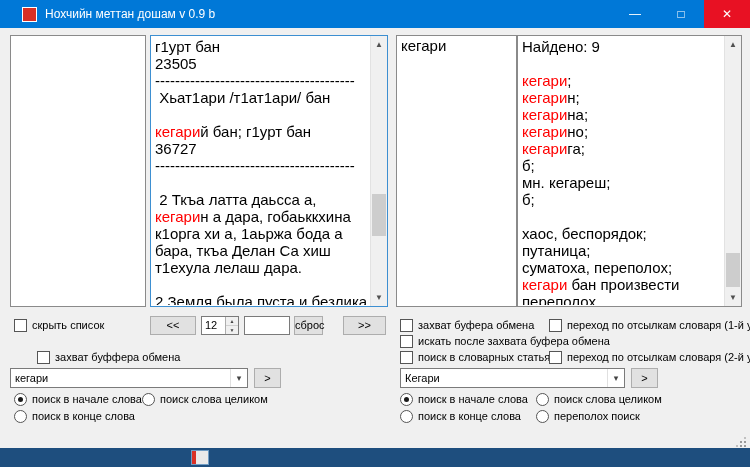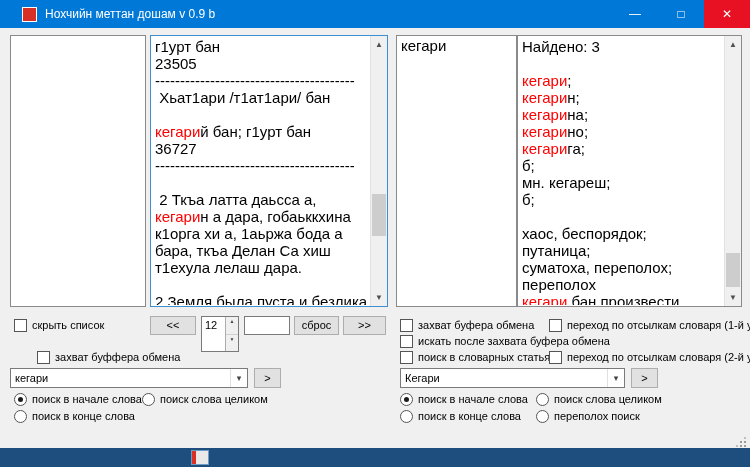--- a/index.html
+++ b/index.html
@@ -37,21 +37,21 @@
 
   
   .chk, .radio { position:absolute; display:flex; align-items:center; gap:5px; font-size:11px; color:#000; height:14px; white-space:nowrap; }
   .box13 { width:13px; height:13px; background:#fff; border:1px solid #555; flex:0 0 13px; }
   .circ  { width:13px; height:13px; background:#fff; border:1px solid #555; border-radius:50%; flex:0 0 13px; position:relative; }
   .radio.checked .circ::after { content:""; position:absolute; inset:3px; border-radius:50%; background:#1a1a1a; }
 
   .btn { position:absolute; height:19px; line-height:17px; background:#e1e1e1; border:1px solid #adadad; font-size:11px; text-align:center; color:#000; }
   .txt { position:absolute; height:19px; background:#fff; border:1px solid #7a7a7a; font-size:11px; padding:0 3px; font-family:"Liberation Sans",sans-serif; }
 
-  .spin { position:absolute; height:36px; background:#fff; border:1px solid #7a7a7a; display:flex; }
+  .spin { position:absolute; height:19px; background:#fff; border:1px solid #7a7a7a; display:flex; }
   .spin-val { flex:1; font-size:11px; line-height:17px; padding-left:3px; }
   .spin-btns { width:13px; border-left:1px solid #adadad; display:flex; flex-direction:column; }
   .spin-b { flex:1; background:#f0f0f0; font-size:5px; line-height:8px; text-align:center; color:#444; border-bottom:1px solid #d0d0d0; }
   .spin-b:last-child { border-bottom:none; }
 
   .combo { position:absolute; height:20px; background:#fff; border:1px solid #7a7a7a; display:flex; align-items:center; font-size:11px; }
   .combo-val { flex:1; padding-left:4px; overflow:hidden; white-space:nowrap; }
   .combo-arrow { width:17px; text-align:center; color:#444; font-size:9px; border-left:1px solid #e0e0e0; align-self:stretch; line-height:18px; }
 
   
@@ -104,36 +104,36 @@
       <div class="sb-btn down">▼</div>
     </div>
   </div>
 
   <div class="box" id="queryList">
       <div class="list-item">кегари</div>
     </div>
 
   <div class="box" id="results">
     <div class="rt">
-        <div class="rt-line"><span>Найдено: 3</span></div>
+        <div class="rt-line"><span>Найдено: 9</span></div>
         <div class="rt-line">&nbsp;</div>
         <div class="rt-line"><span class="red">кегари</span><span>;</span></div>
         <div class="rt-line"><span class="red">кегари</span><span>н;</span></div>
         <div class="rt-line"><span class="red">кегари</span><span>на;</span></div>
         <div class="rt-line"><span class="red">кегари</span><span>но;</span></div>
         <div class="rt-line"><span class="red">кегари</span><span>га;</span></div>
         <div class="rt-line"><span>б;</span></div>
         <div class="rt-line"><span>мн. кегареш;</span></div>
         <div class="rt-line"><span>б;</span></div>
         <div class="rt-line">&nbsp;</div>
         <div class="rt-line"><span>хаос, беспорядок;</span></div>
         <div class="rt-line"><span>путаница;</span></div>
         <div class="rt-line"><span>суматоха, переполох;</span></div>
+        <div class="rt-line"><span class="red">кегари</span><span> бан произвести</span></div>
         <div class="rt-line"><span>переполох</span></div>
-        <div class="rt-line"><span class="red">кегари</span><span> бан произвести</span></div>
       </div>
     <div class="vscroll">
       <div class="sb-btn up">▲</div>
       <div class="sb-thumb" style="bottom:19px;height:34px;"></div>
       <div class="sb-btn down">▼</div>
     </div>
   </div>
 
   <label class="chk" style="left:14px;top:318px;align-items:center;">
     <span class="box13"></span>
@@ -145,21 +145,21 @@
   <div class="spin" style="left:201px;top:316px;width:38px;">
     <span class="spin-val">12</span>
     <span class="spin-btns">
       <span class="spin-b">▲</span>
       <span class="spin-b">▼</span>
     </span>
   </div>
 
   <input class="txt" style="left: 244px; top: 316px; width: 46px;" value="">
 
-  <div class="btn" style="left:294px;top:316px;width:45px;">сброс</div>
+  <div class="btn" style="left:294px;top:316px;width:29px;">сброс</div>
   <div class="btn" style="left:343px;top:316px;width:43px;">&gt;&gt;</div>
 
   <label class="chk" style="left:14px;top:350px;margin-left:23px;">
     <span class="box13"></span>
     <span>захват буффера обмена</span>
   </label>
 
   <div class="combo" style="left:10px;top:368px;width:238px;">
     <span class="combo-val">кегари</span>
     <span class="combo-arrow">▾</span>

